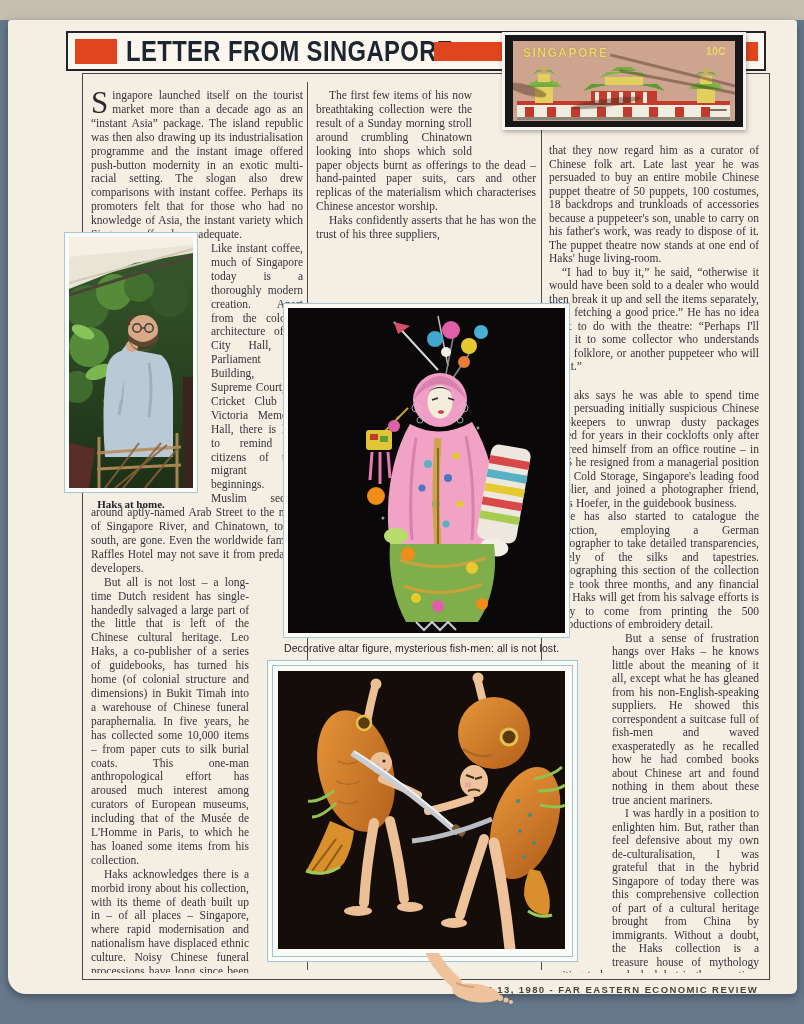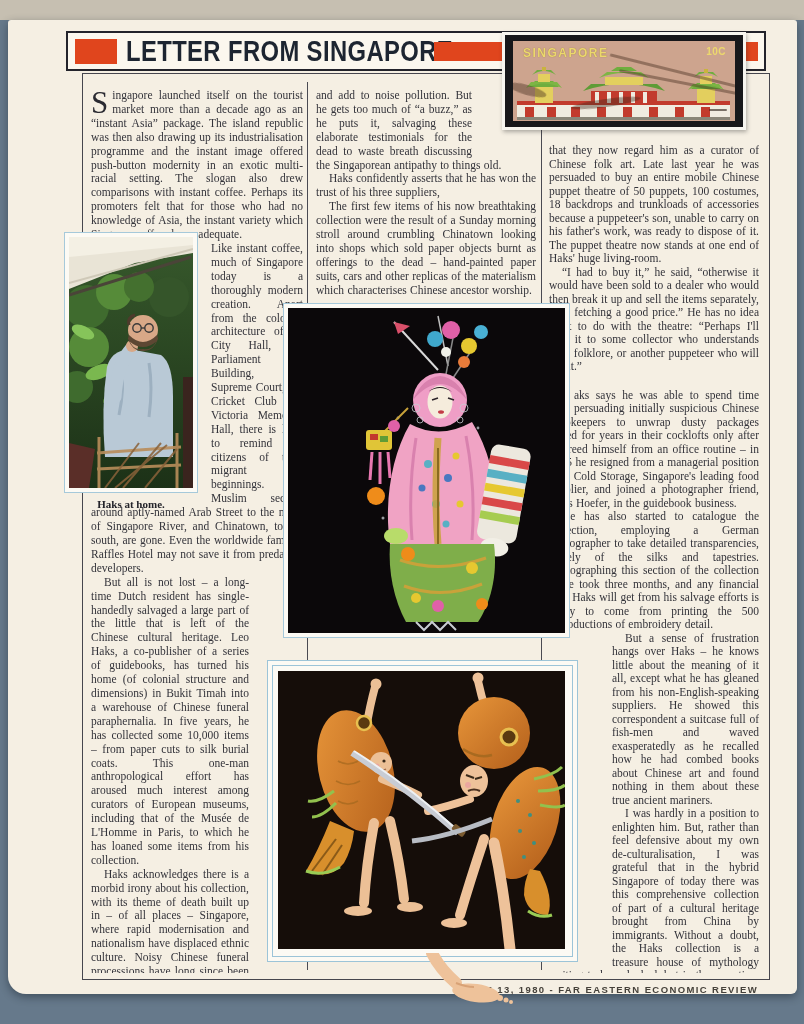--- a/index.html
+++ b/index.html
@@ -153,23 +153,22 @@
         <p><span class="dc dc-serif">S</span><span>ingapore launched itself on the tourist market more than a decade ago as an “instant Asia” package. The island republic was then also drawing up its industrialisation programme and the instant image offered push-button modernity in an exotic multi-racial setting. The slogan also drew comparisons with instant coffee. Perhaps its promoters felt that for those who had no knowledge of Asia, the instant variety which Singapore offered was adequate.</span></p>
         <div class="spacer-haks"></div>
         <p><span>Like instant coffee, much of Singapore today is a thoroughly modern creation. Apart from the colonial architecture of its City Hall, the Parliament Building, the Supreme Court, the Cricket Club and Victoria Memorial Hall, there is little to remind its citizens of their migrant beginnings. The Muslim section around aptly-named Arab Street to the north of Singapore River, and Chinatown, to the south, are gone. Even the worldwide fame of Raffles Hotel may not save it from predatory developers.</span></p>
         <div class="spacer-altar-right"></div>
         <p class="ind"><span>But all is not lost – a long-time Dutch resident has single-handedly salvaged a large part of the little that is left of the Chinese cultural heritage. Leo Haks, a co-publisher of a series of guidebooks, has turned his home (of colonial structure and dimensions) in Bukit Timah into a warehouse of Chinese funeral paraphernalia. In five years, he has collected some 10,000 items – from paper cuts to silk burial coats. This one-man anthropological effort has aroused much interest among curators of European museums, including that of the Musée de L'Homme in Paris, to which he has loaned some items from his collection.</span></p>
         <p class="ind"><span>Haks acknowledges there is a morbid irony about his collection, with its theme of death built up in – of all places – Singapore, where rapid modernisation and nationalism have displaced ethnic culture. Noisy Chinese funeral processions have long since been banned simply because they cause traffic jams</span></p>
       </div>
 
       <div class="col col2">
         <div class="spacer-stamp"></div>
-        <p><span>and add to noise pollution. But he gets too much of “a buzz,” as he puts it, salvaging these elaborate testimonials for the dead to waste breath discussing the Singaporean antipathy to things old.</span></p>
+        <p class="ind"><span>The first few items of his now breathtaking collection were the result of a Sunday morning stroll around crumbling Chinatown looking into shops which sold paper objects burnt as offerings to the dead – hand-painted paper suits, cars and other replicas of the materialism which characterises Chinese ancestor worship.</span></p>
         <p class="ind"><span>Haks confidently asserts that he has won the trust of his three suppliers,</span></p>
-        <p class="ind"><span>The first few items of his now breathtaking collection were the result of a Sunday morning stroll around crumbling Chinatown looking into shops which sold paper objects burnt as offerings to the dead – hand-painted paper suits, cars and other replicas of the materialism which characterises Chinese ancestor worship.</span></p>
       </div>
 
       <div class="col col3">
         <p><span>that they now regard him as a curator of Chinese folk art. Late last year he was persuaded to buy an entire mobile Chinese puppet theatre of 50 puppets, 100 costumes, 18 backdrops and trunkloads of accessories because a puppeteer's son, unable to carry on his father's work, was ready to dispose of it. The puppet theatre now stands at one end of Haks' huge living-room.</span></p>
         <p class="ind"><span>“I had to buy it,” he said, “otherwise it would have been sold to a dealer who would then break it up and sell the items separately, each fetching a good price.” He has no idea what to do with the theatre: “Perhaps I'll give it to some collector who understands such folklore, or another puppeteer who will use it.”</span></p>
         <p class="sect"><span class="dc dc-sans">H</span><span>aks says he was able to spend time persuading initially suspicious Chinese shopkeepers to unwrap dusty packages stored for years in their cocklofts only after he freed himself from an office routine – in 1975 he resigned from a managerial position with Cold Storage, Singapore's leading food supplier, and joined a photographer friend, Hans Hoefer, in the guidebook business.</span></p>
         <p class="ind"><span>He has also started to catalogue the collection, employing a German photographer to take detailed transparencies, largely of the silks and tapestries. Photographing this section of the collection alone took three months, and any financial gain Haks will get from his salvage efforts is likely to come from printing the 500 reproductions of embroidery detail.</span></p>
         <div class="spacer-fish-left"></div>
         <p class="ind"><span>But a sense of frustration hangs over Haks – he knows little about the meaning of it all, except what he has gleaned from his non-English-speaking suppliers. He showed this correspondent a suitcase full of fish-men and waved exasperatedly as he recalled how he had combed books about Chinese art and found nothing in them about these true ancient mariners.</span></p>
         <p class="ind"><span>I was hardly in a position to enlighten him. But, rather than feel defensive about my own de-culturalisation, I was grateful that in the hybrid Singapore of today there was this comprehensive collection of part of a cultural heritage brought from China by immigrants. Without a doubt, the Haks collection is a treasure house of mythology waiting to be unlocked, but in the meantime protected from advancing modernisation.</span></p>
@@ -327,20 +326,21 @@
           <circle cx="184" cy="260" r="6" fill="#e6c830"></circle>
         <circle cx="150" cy="298" r="6" fill="#e060a8"></circle>
           <circle cx="194" cy="296" r="6" fill="#ef8c1a"></circle>
         <circle cx="128" cy="290" r="5" fill="#e6c830"></circle>
 
         <path d="M128 314 L136 322 L144 314 L152 322 L160 314 L168 322" stroke="#c8ccd2" stroke-width="2" fill="none"></path>
 
         <ellipse cx="108" cy="228" rx="12" ry="8" fill="#b8dc6a"></ellipse>
       </svg>
     </div>
+    <div class="caption caption-figures">Decorative altar figure, mysterious fish-men: all is not lost.</div>
 
     <div class="pframe photo-fish">
       <div class="pframe-inner">
         <svg width="287" height="278" viewBox="0 0 287 278">
           <defs>
             <linearGradient id="gfish" x1="0" y1="0" x2="1" y2="1">
               <stop offset="0" stop-color="#e8963a"></stop>
                 <stop offset="1" stop-color="#b35f1b"></stop>
             </linearGradient>
           </defs>

